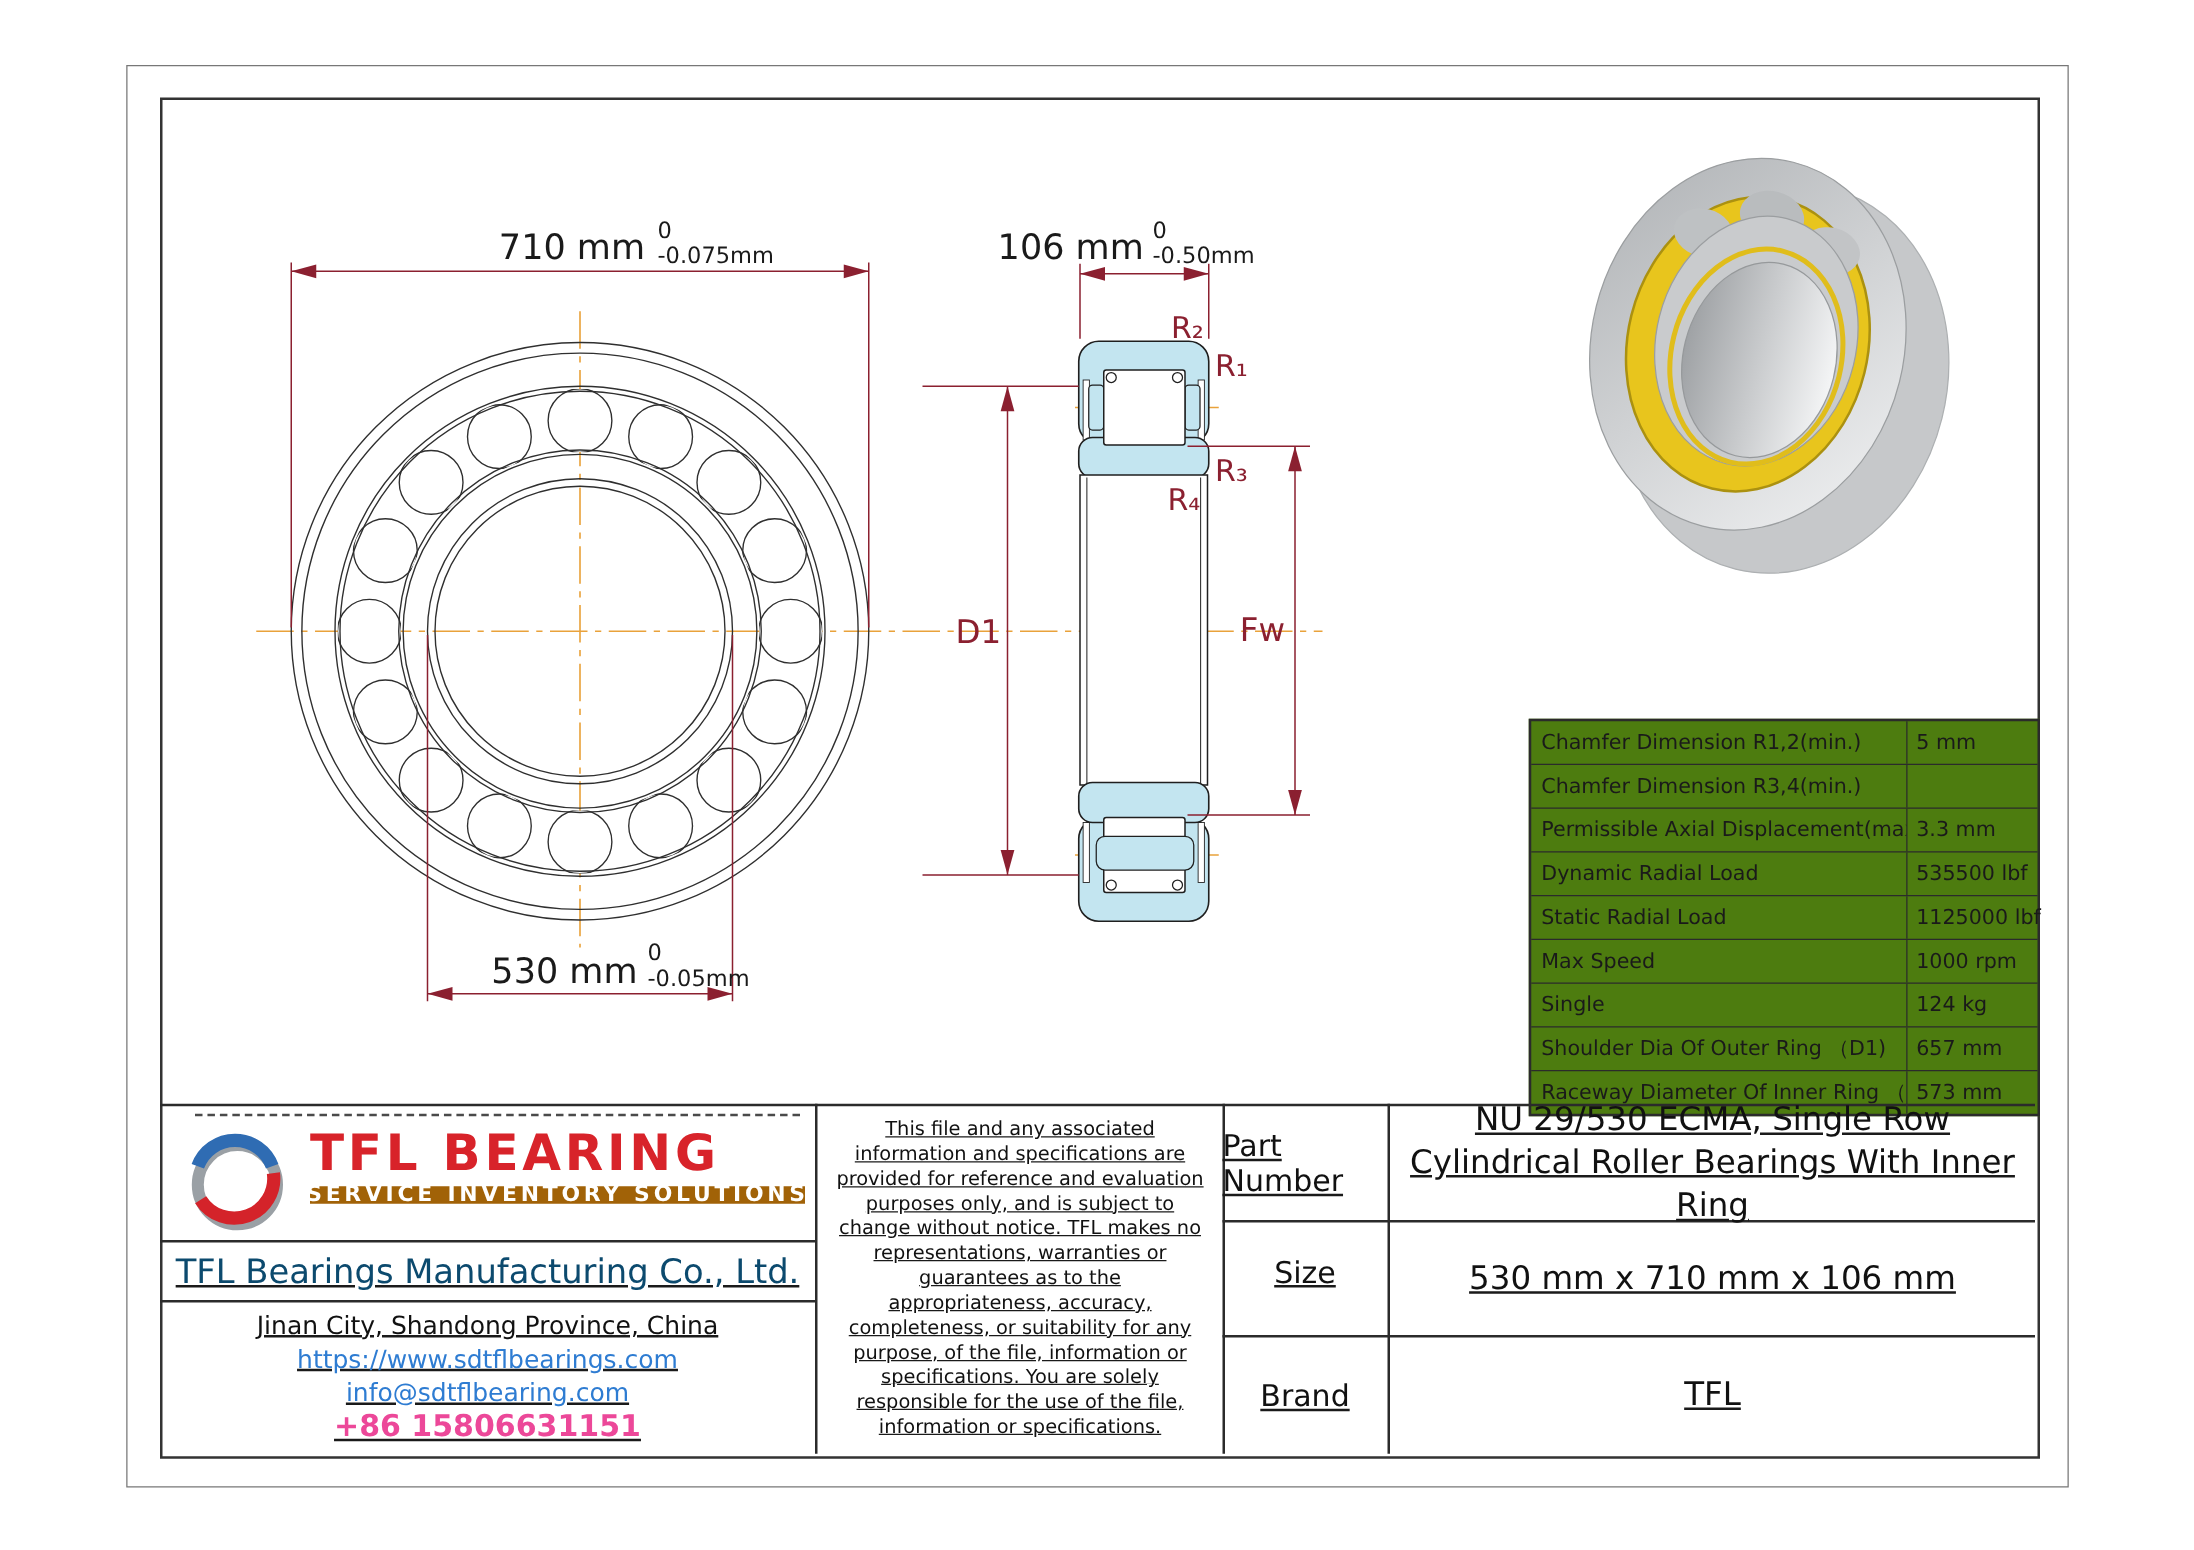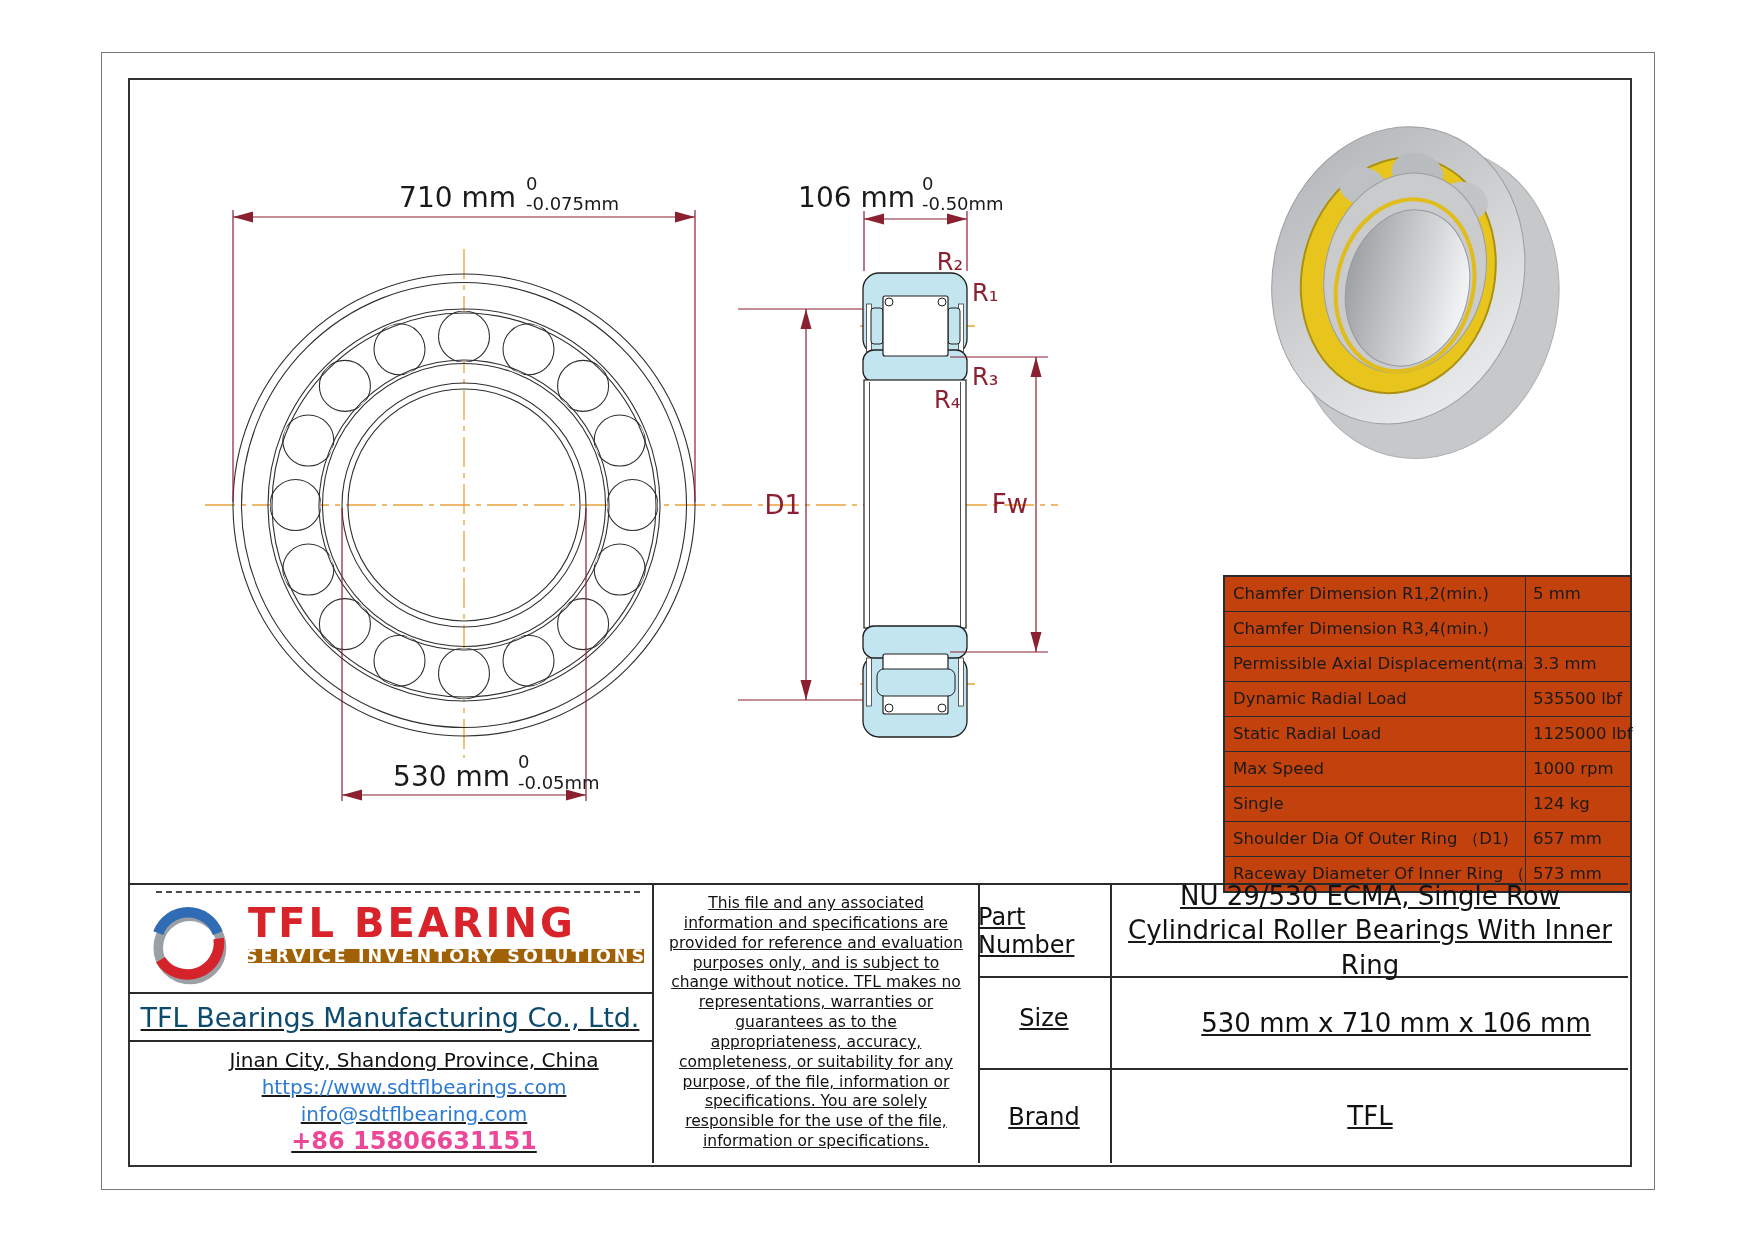--- a/index.html
+++ b/index.html
@@ -4,21 +4,21 @@
 <style>
   html,body{margin:0;padding:0;background:#fff;}
   .page{position:relative;width:1755px;height:1240px;background:#fff;overflow:hidden;
         font-family:"DejaVu Sans",sans-serif;color:#1a1a1a;}
   .abs{position:absolute;}
   .outer-border{left:101px;top:52px;width:1552px;height:1136px;border:1px solid #777;}
   .inner-border{left:128px;top:78px;width:1500px;height:1085px;border:2px solid #333;}
   svg text{font-family:"DejaVu Sans",sans-serif;}
 
   
-  .spec-table{left:1223px;top:575px;width:405px;border:2px solid #2b2b2b;background:#c2410c;}
+  .spec-table{left:1223px;top:575px;width:405px;border:2px solid #2b2b2b;background:#4d7c0f;}
   .spec-row{display:grid;grid-template-columns:301px 1fr;height:34px;border-bottom:1.5px solid #2b2b2b;}
   .spec-row:last-child{border-bottom:none;}
   .spec-row .lbl{border-right:1.5px solid #2b2b2b;padding-left:8px;font-size:16.5px;line-height:33px;
                  white-space:nowrap;overflow:hidden;}
   .spec-row .val{padding-left:7px;font-size:16.5px;line-height:33px;white-space:nowrap;}
 
   
   .ln{background:#2b2b2b;}
   .cell{display:flex;align-items:center;justify-content:center;text-decoration:underline;}
 
@@ -237,41 +237,41 @@
   <div class="abs" style="left:248px;top:900px;width:396px;">
     <div class="brand-word">TFL BEARING</div>
     <div class="brand-banner" style="margin-top:3px;">
       <span>SERVICE INVENTORY SOLUTIONS</span>
     </div>
   </div>
 
   <div class="abs cell" style="left:128px;top:994px;width:524px;height:46px;">
     <span class="company">TFL Bearings Manufacturing Co., Ltd.</span>
   </div>
-  <div class="abs cell" style="left:128px;top:1042px;width:524px;height:118px;flex-direction:column;padding-left:24px;">
+  <div class="abs cell" style="left:128px;top:1042px;width:524px;height:118px;flex-direction:column;">
     <div class="addr-line">Jinan City, Shandong Province, China</div>
     <div class="addr-link">https://www.sdtflbearings.com</div>
     <div class="addr-link">info@sdtflbearing.com</div>
     <div class="addr-phone">+86 15806631151</div>
   </div>
 
   <div class="abs cell" style="left:654px;top:885px;width:324px;height:276px;padding:0 14px;box-sizing:border-box;">
     <div class="disclaimer">This file and any associated information and specifications are provided for reference and evaluation purposes only, and is subject to change without notice. TFL makes no representations, warranties or guarantees as to the appropriateness, accuracy, completeness, or suitability for any purpose, of the file, information or specifications.  You are solely responsible for the use of the file, information or specifications.</div>
   </div>
 
   <div class="abs cell" style="left:978px;top:885px;width:132px;height:91px;">
     <span class="fld-label">Part Number</span>
   </div>
   <div class="abs cell" style="left:1112px;top:885px;width:516px;height:91px;">
     <span class="fld-value">NU 29/530 ECMA, Single Row Cylindrical Roller Bearings With Inner Ring</span>
   </div>
   <div class="abs cell" style="left:978px;top:978px;width:132px;height:80px;">
     <span class="fld-label">Size</span>
   </div>
-  <div class="abs cell" style="left:1138px;top:978px;width:516px;height:90px;">
+  <div class="abs cell" style="left:1112px;top:978px;width:516px;height:90px;">
     <span class="fld-value">530 mm x 710 mm x 106 mm</span>
   </div>
   <div class="abs cell" style="left:978px;top:1070px;width:132px;height:93px;">
     <span class="fld-label">Brand</span>
   </div>
   <div class="abs cell" style="left:1112px;top:1070px;width:516px;height:93px;">
     <span class="fld-value">TFL</span>
   </div>
 
 </div>

